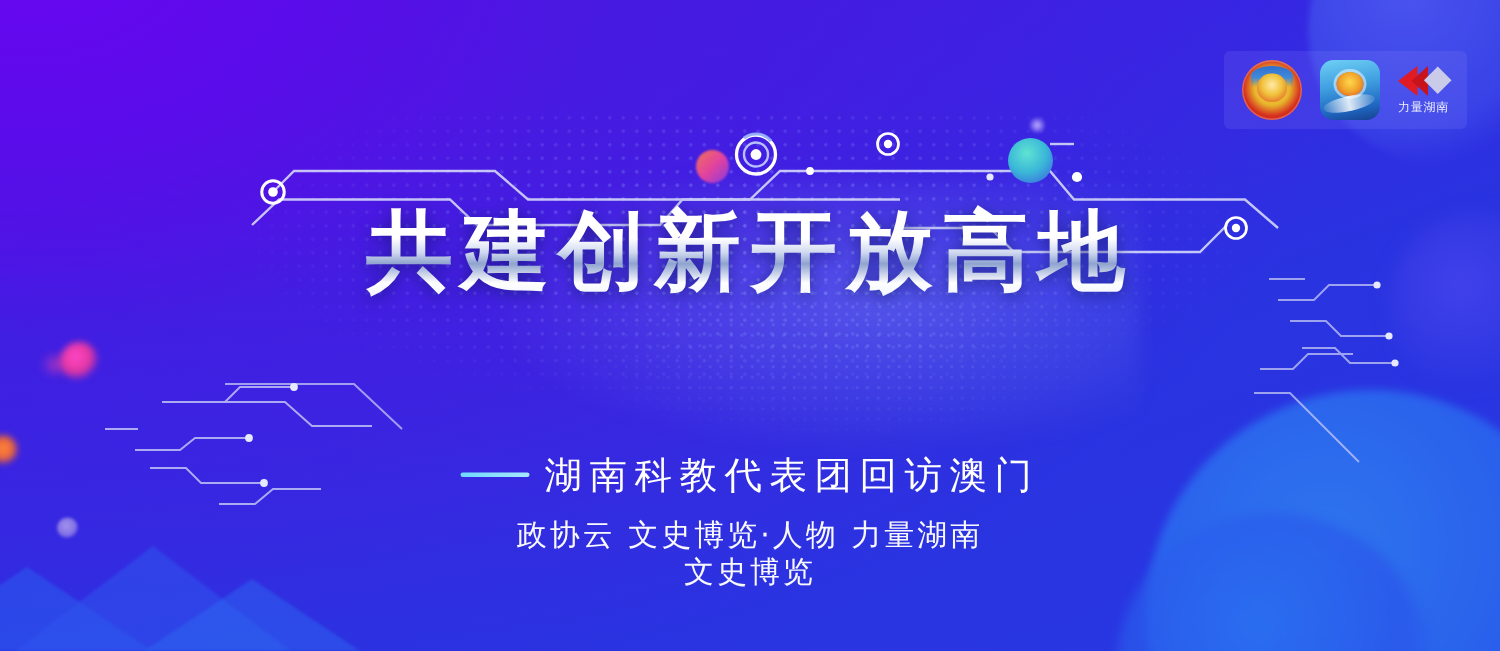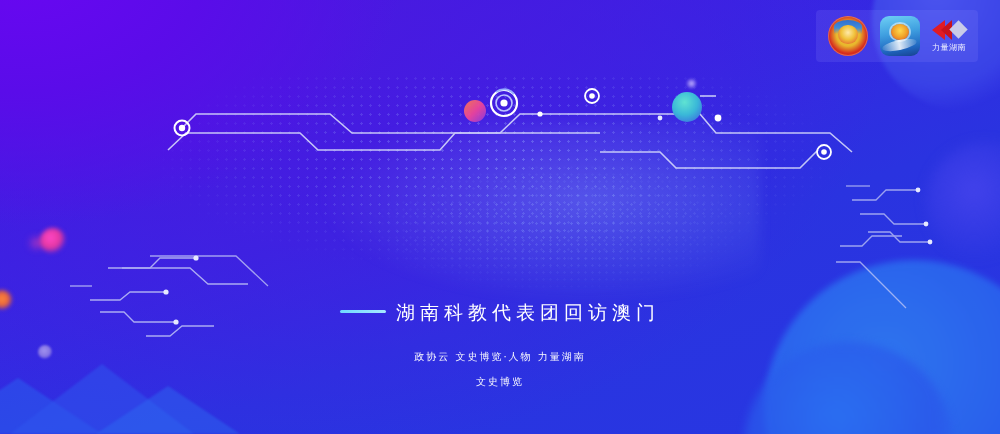--- a/index.html
+++ b/index.html
@@ -72,21 +72,21 @@
             mask-image:radial-gradient(ellipse 55% 60% at 50% 50%, rgba(0,0,0,.9) 0%, rgba(0,0,0,0) 78%);
     opacity:.7;}
   .glow-center{position:absolute;left:300px;top:120px;width:460px;height:190px;
     background:radial-gradient(ellipse at 62% 42%, rgba(150,190,255,.30) 0%, rgba(100,140,255,0) 66%);
     filter:blur(6px);}
 
   
   .circuit{position:absolute;inset:0;width:1000px;height:434px;pointer-events:none;}
 
   
-  .logo-bar{position:absolute;right:22px;top:10px;display:flex;align-items:center;
+  .logo-bar{position:absolute;right:22px;top:34px;display:flex;align-items:center;
     gap:12px;padding:6px 12px;border-radius:4px;background:rgba(150,140,255,.16);}
   .logo{width:40px;height:40px;flex:0 0 auto;position:relative;}
   .emblem{border-radius:50%;
     background:radial-gradient(circle at 50% 46%, #f2d23a 0%, #e8b62c 40%, #d62f1f 64%, #c41f14 100%);
     box-shadow:0 0 0 1px rgba(255,255,255,.25) inset;}
   .emblem:after{content:"";position:absolute;left:26%;top:22%;width:48%;height:48%;
     border-radius:50%;background:radial-gradient(circle at 50% 40%,#ffe9a8 0%,#f0c23a 45%,#e0452a 100%);}
   .emblem:before{content:"";position:absolute;left:14%;top:10%;width:72%;height:34%;
     border-radius:50% 50% 0 0;
     background:linear-gradient(180deg,#2f6fd0 0%,#3f8ada 55%,rgba(60,130,210,0) 100%);}
@@ -114,28 +114,28 @@
     font-family:"DejaVu Sans","Liberation Sans",sans-serif;
     font-weight:700;font-size:58px;line-height:68px;letter-spacing:6px;
     background:linear-gradient(180deg,#ffffff 0%,#ffffff 38%,#cfd8ef 52%,#8fa3cf 63%,#ffffff 82%,#eaf0ff 100%);
     -webkit-background-clip:text;background-clip:text;color:transparent;
     -webkit-text-fill-color:transparent;
     filter:drop-shadow(0 2px 5px rgba(10,20,90,.55));
     white-space:nowrap;}
 
   .subtitle{position:absolute;left:0;right:0;top:300px;text-align:center;
     font-family:"DejaVu Sans","Liberation Sans",sans-serif;
-    font-size:19px;font-weight:500;letter-spacing:5px;color:#ffffff;white-space:nowrap;}
+    font-size:25px;font-weight:500;letter-spacing:5px;color:#ffffff;white-space:nowrap;}
   .sub-dash{display:inline-block;width:46px;height:3px;vertical-align:middle;
     margin-right:10px;margin-bottom:4px;border-radius:2px;
     background:linear-gradient(90deg,#6fd8ff,#a6e8ff);}
 
   .credits{position:absolute;left:0;right:0;top:344px;text-align:center;}
   .credit-line{font-family:"DejaVu Sans","Liberation Sans",sans-serif;
-    font-size:10px;color:#ffffff;letter-spacing:2px;line-height:25px;white-space:nowrap;
+    font-size:20px;color:#ffffff;letter-spacing:2px;line-height:25px;white-space:nowrap;
     opacity:.97;}
 </style>
 </head>
 <body>
 
 <div class="banner">
 
   <div class="blob blob-tr"></div>
   <div class="blob blob-r-mid"></div>
   <div class="blob blob-br1"></div>
@@ -226,20 +226,21 @@
       <span class="lq-mark">
         <i class="tri"></i>
           <i class="tri2"></i>
           <i class="dia"></i>
       </span>
       <span class="lq-text">力量湖南</span>
     </div>
   </div>
 
   <div class="headline">
+    <div class="hl-line">共建创新开放高地</div>
   </div>
 
   <div class="subtitle">
     <span class="sub-dash"></span><span>湖南科教代表团回访澳门</span>
   </div>
 
   <div class="credits">
     <div class="credit-line">政协云 文史博览·人物 力量湖南</div>
     <div class="credit-line">文史博览</div>
   </div>

